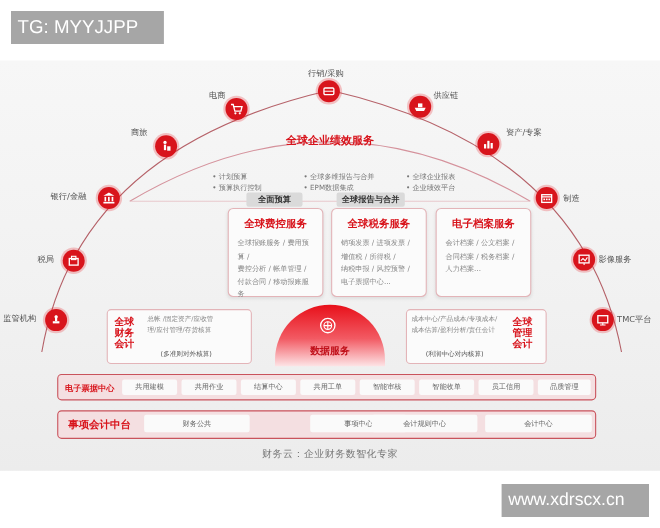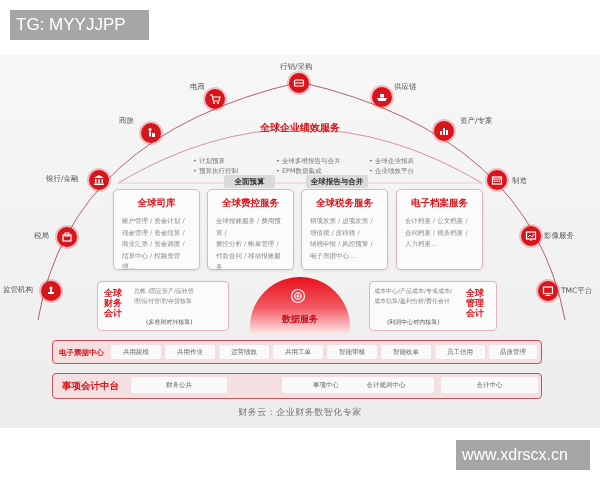--- a/index.html
+++ b/index.html
@@ -153,29 +153,20 @@
   </div>
   <div class="bullets" style="left:276px; top:101px;">
     <div>• 全球多维报告与合并</div>
     <div>• EPM数据集成</div>
   </div>
   <div class="bullets" style="left:369px; top:101px;">
     <div>• 全球企业报表</div>
     <div>• 企业绩效平台</div>
   </div>
 
-  <div class="card" style="left:113px; top:134px; width:87px; height:81px;">
-    <div class="card-title">全球司库</div>
-    <div class="card-body">
-      <div>账户管理 / 资金计划 /</div>
-      <div>现金管理 / 资金结算 /</div>
-      <div>商业汇票 / 资金调度 /</div>
-      <div>结算中心 / 投融资管理...</div>
-    </div>
-  </div>
   <div class="card" style="left:207px; top:134px; width:87px; height:81px;">
     <div class="card-title">全球费控服务</div>
     <div class="card-body">
       <div>全球报账服务 / 费用预算 /</div>
       <div>费控分析 / 帐单管理 /</div>
       <div>付款合同 / 移动报账服务</div>
     </div>
   </div>
   <div class="card" style="left:301px; top:134px; width:87px; height:81px;">
     <div class="card-title">全球税务服务</div>
@@ -225,21 +216,21 @@
   <div class="acc-title" style="left:466px; top:233px;">
     <div>全球</div>
     <div>管理</div>
     <div>会计</div>
   </div>
 
   <div class="band" style="top:285px; height:24px;"></div>
   <div class="band-title" style="left:59px; top:293px; font-size:7.5px;">电子票据中心</div>
   <div class="pill" style="left:111px; top:290px; width:50px; height:14px; line-height:14px;">共用建模</div>
   <div class="pill" style="left:165px; top:290px; width:50px; height:14px; line-height:14px;">共用作业</div>
-  <div class="pill" style="left:219px; top:290px; width:50px; height:14px; line-height:14px;">运营绩效</div>
+  <div class="pill" style="left:219px; top:290px; width:50px; height:14px; line-height:14px;">结算中心</div>
   <div class="pill" style="left:273px; top:290px; width:50px; height:14px; line-height:14px;">共用工单</div>
   <div class="pill" style="left:327px; top:290px; width:50px; height:14px; line-height:14px;">智能审核</div>
   <div class="pill" style="left:381px; top:290px; width:50px; height:14px; line-height:14px;">智能收单</div>
   <div class="pill" style="left:435px; top:290px; width:50px; height:14px; line-height:14px;">员工信用</div>
   <div class="pill" style="left:489px; top:290px; width:48px; height:14px; line-height:14px;">品质管理</div>
 
   <div class="band" style="top:318px; height:26px;"></div>
   <div class="band-title" style="left:62px; top:325px; font-size:9.5px;">事项会计中台</div>
   <div class="pill" style="left:131px; top:322px; width:96px; height:16px; line-height:16px;">财务公共</div>
   <div class="pill" style="left:234px; top:322px; width:88px; height:16px; line-height:16px;margin-left:48px;">事项中心</div>

